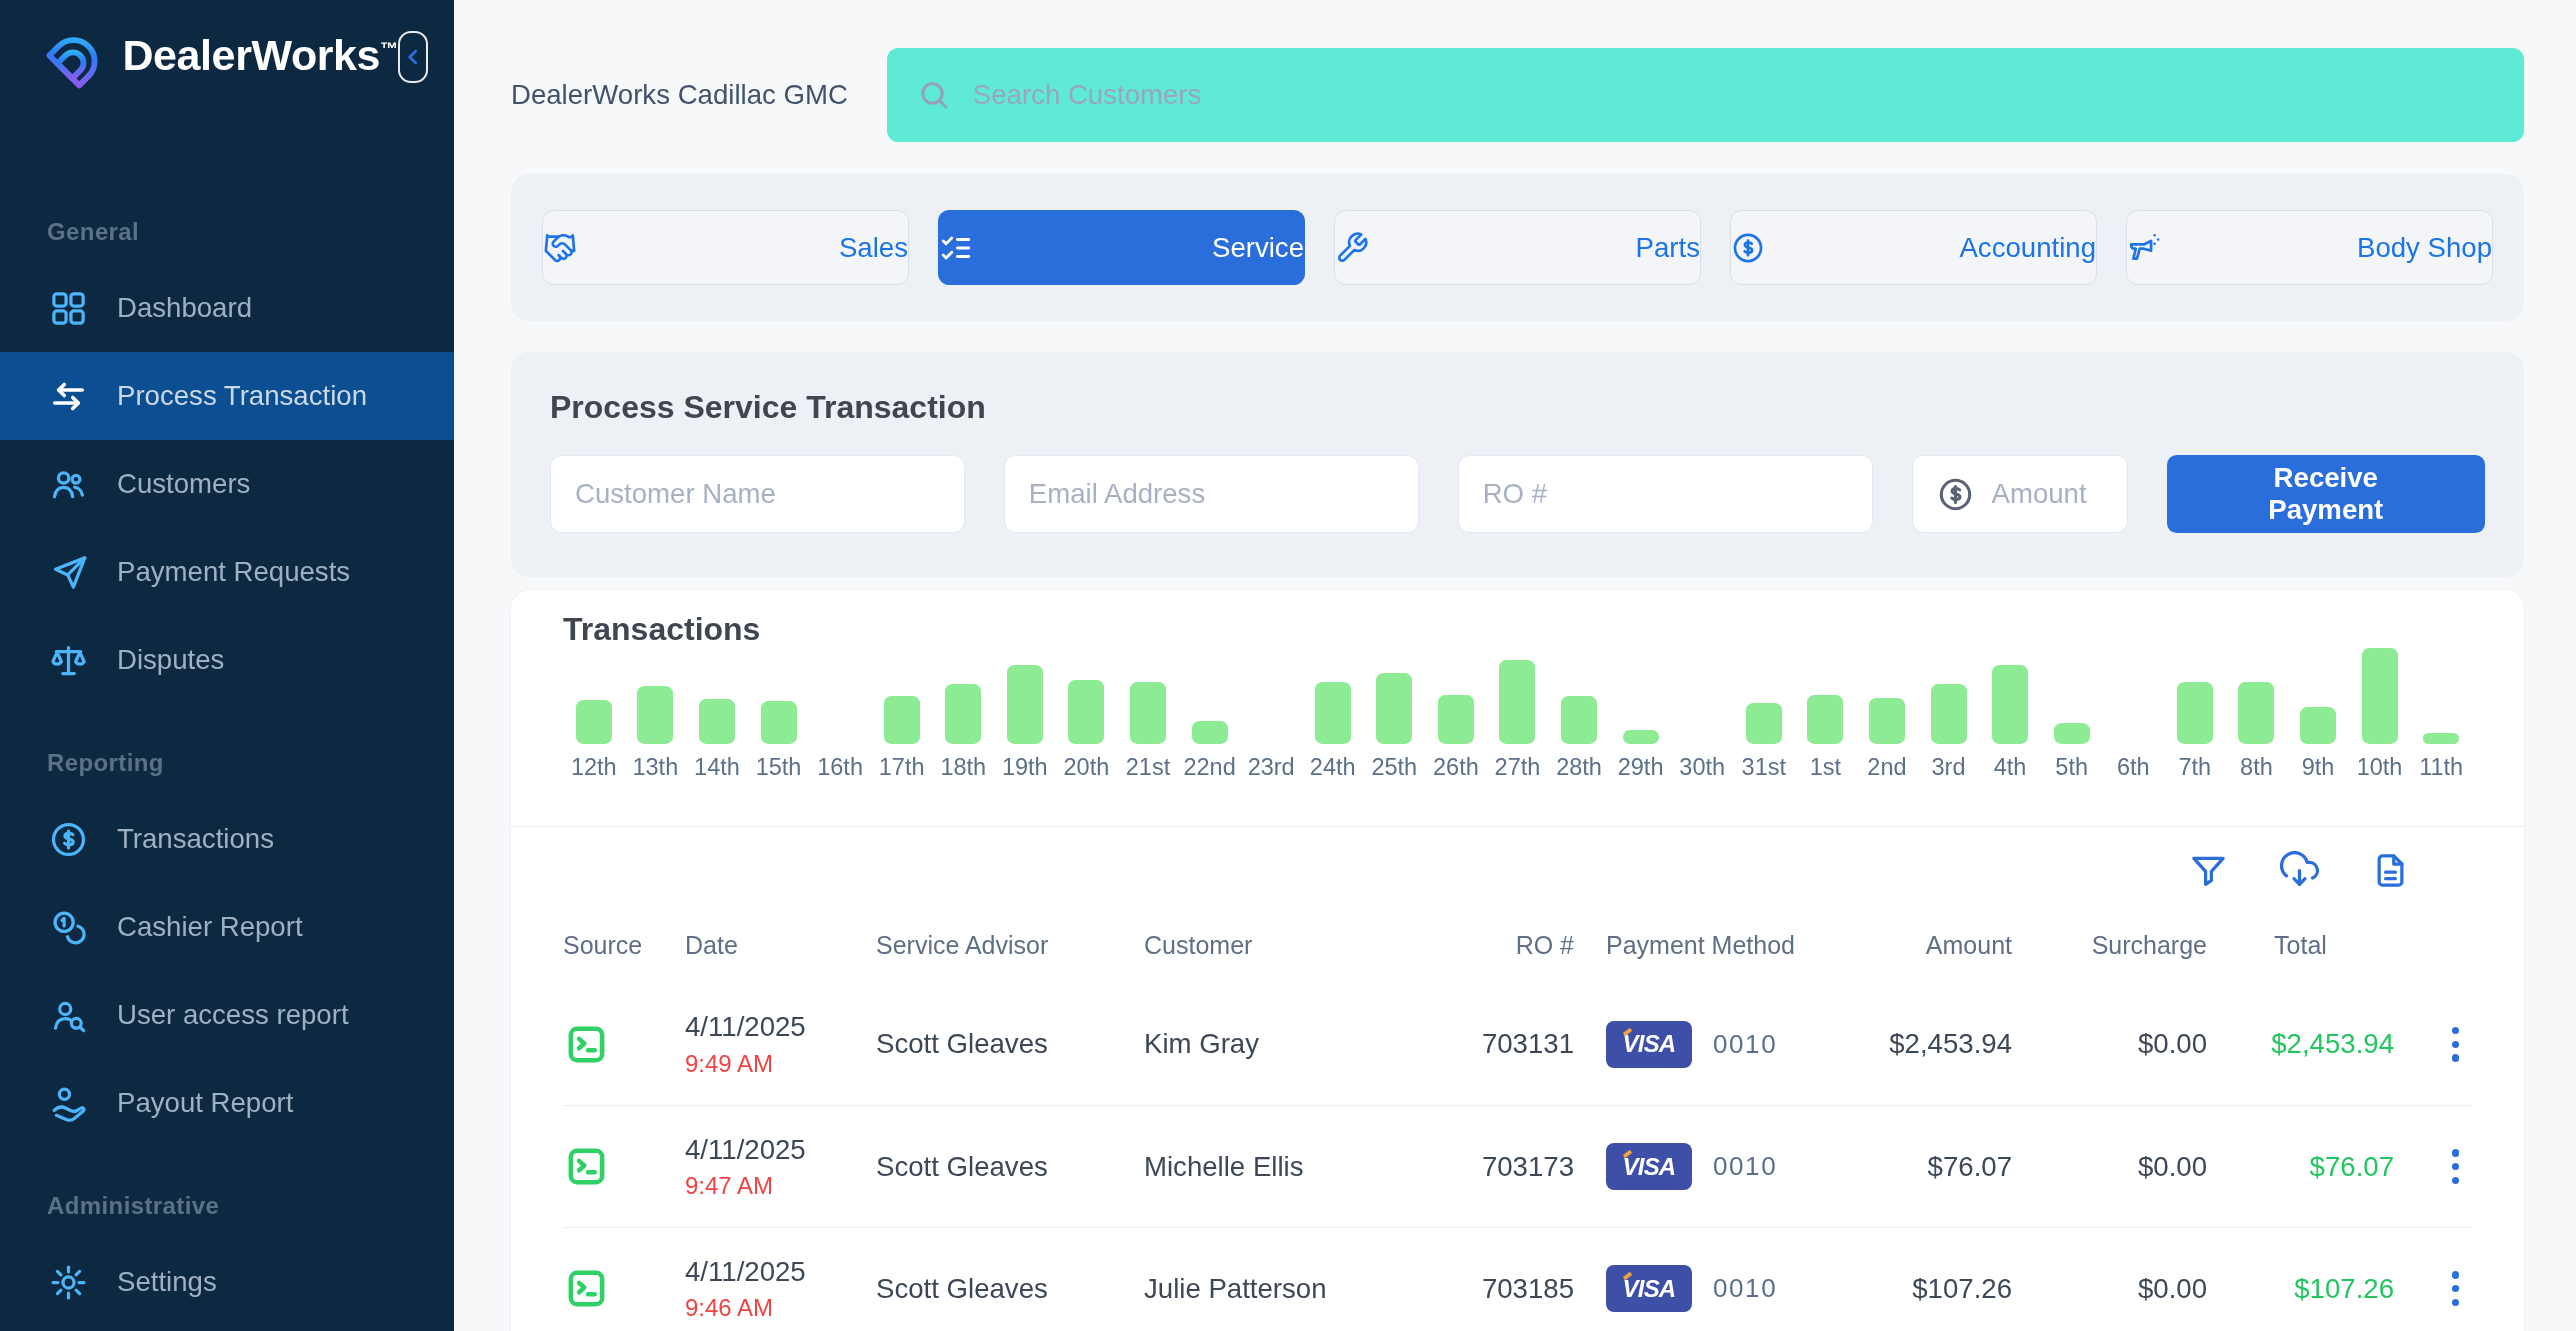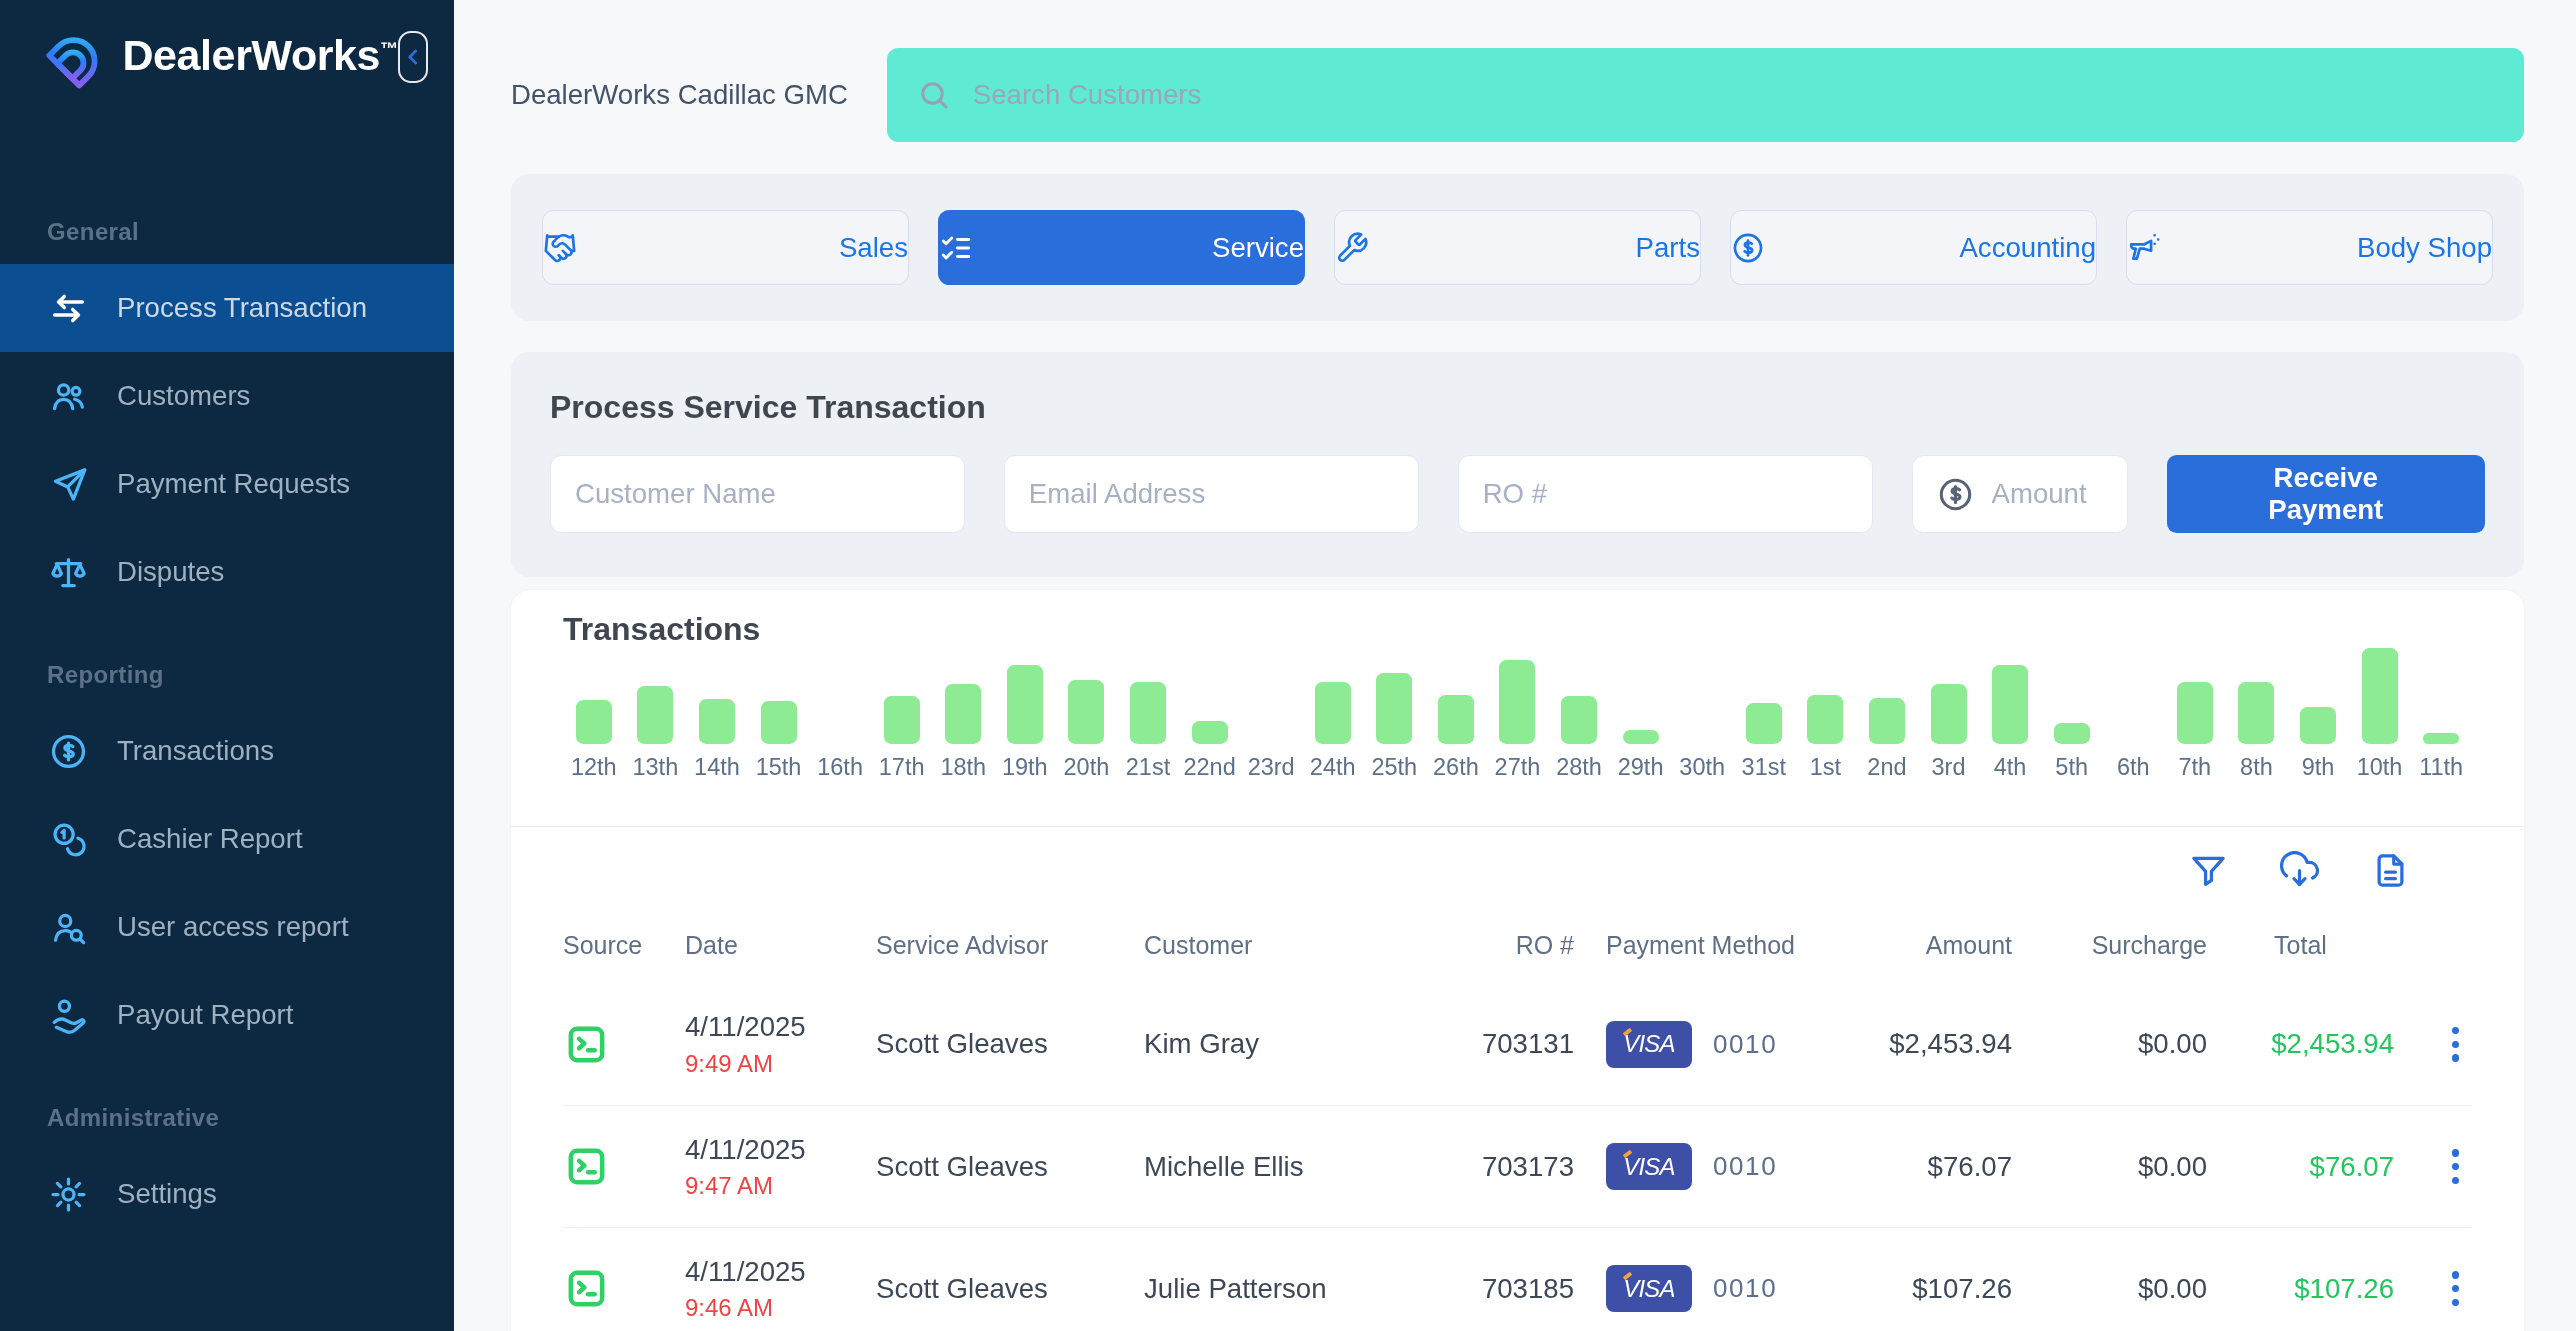--- a/index.html
+++ b/index.html
@@ -66,21 +66,21 @@
   .t-grid { display:grid; grid-template-columns:122px 191px 268px 268px 162px 268px 170px 195px 187px 1fr; align-items:center; }
   .t-head { margin-top:41px; font-size:25px; color:#5f6f86; line-height:29px; }
   .c-right { text-align:right; }
   .c-center { text-align:center; }
   .t-rows { margin-top:23px; }
   .t-row { height:122px; font-size:27.6px; color:#3c4757; }
   .t-row + .t-row { border-top:1.6px solid #ebeef4; }
   .cell-pm { padding-left:32px; display:flex; align-items:center; }
   .date-time { font-size:24px; color:#ef4444; margin-top:6.5px; }
   .src-ico { color:#2fd066; width:47px; height:47px; }
-  .visa-badge { position:relative; width:86px; height:47px; border-radius:8px; background:#3e4fa8; color:#fff; display:inline-flex; align-items:center; justify-content:center; font-size:24px; font-weight:400; font-style:italic; letter-spacing:-0.8px; }
+  .visa-badge { position:relative; width:86px; height:47px; border-radius:8px; background:#3e4fa8; color:#fff; display:inline-flex; align-items:center; justify-content:center; font-size:24px; font-weight:700; font-style:italic; letter-spacing:-0.8px; }
   .visa-accent { position:absolute; top:9px; left:17px; width:9px; height:4px; background:#f0a33f; transform:rotate(-38deg); border-radius:0.8px; }
   .last4 { margin-left:21px; font-size:26px; color:#5b6e8d; letter-spacing:1.6px; }
   .total-val { color:var(--pos-green,#22c55e); }
   .dots-menu { display:flex; flex-direction:column; align-items:center; gap:6.5px; margin-left:auto; padding-right:13px; cursor:pointer; }
   .dots-menu i { width:7.3px; height:7.3px; border-radius:50%; background:var(--accent,#2a6edb); }
 </style>
 </head>
 <body>
 
 <aside class="sidebar">
@@ -101,20 +101,29 @@
     <div class="brand"><span>DealerWorks</span><sup>™</sup></div>
     <button class="collapse-btn">
       <svg class="ic" width="26" height="26" viewBox="0 0 24 24" fill="none" stroke="currentColor" stroke-width="2.6" stroke-linecap="round" stroke-linejoin="round">
           <path d="m14.5 6.5-5.5 5.5 5.5 5.5"></path>
         </svg>
     </button>
   </div>
 
   <div class="nav-section-label">General</div>
 
+  <div class="nav-item">
+    <svg class="ic nico" viewBox="0 0 24 24" fill="none" stroke="currentColor" stroke-width="2">
+      <rect x="3" y="3" width="7.5" height="7.5" rx="1.8"></rect>
+        <rect x="13.5" y="3" width="7.5" height="7.5" rx="1.8"></rect>
+      <rect x="3" y="13.5" width="7.5" height="7.5" rx="1.8"></rect>
+        <rect x="13.5" y="13.5" width="7.5" height="7.5" rx="1.8"></rect>
+    </svg>
+    <span>Dashboard</span>
+  </div>
 
   <div class="nav-item active">
     <svg class="ic nico" viewBox="0 0 24 24" fill="none" stroke="currentColor" stroke-width="2.2" stroke-linecap="round" stroke-linejoin="round">
       <path d="M20.5 8H6.4"></path>
         <path d="m9.4 4.6-3.5 3.4 3.5 3.4"></path>
       <path d="M3.5 16h14.1"></path>
         <path d="m14.6 12.6 3.5 3.4-3.5 3.4"></path>
     </svg>
     <span>Process Transaction</span>
   </div>

